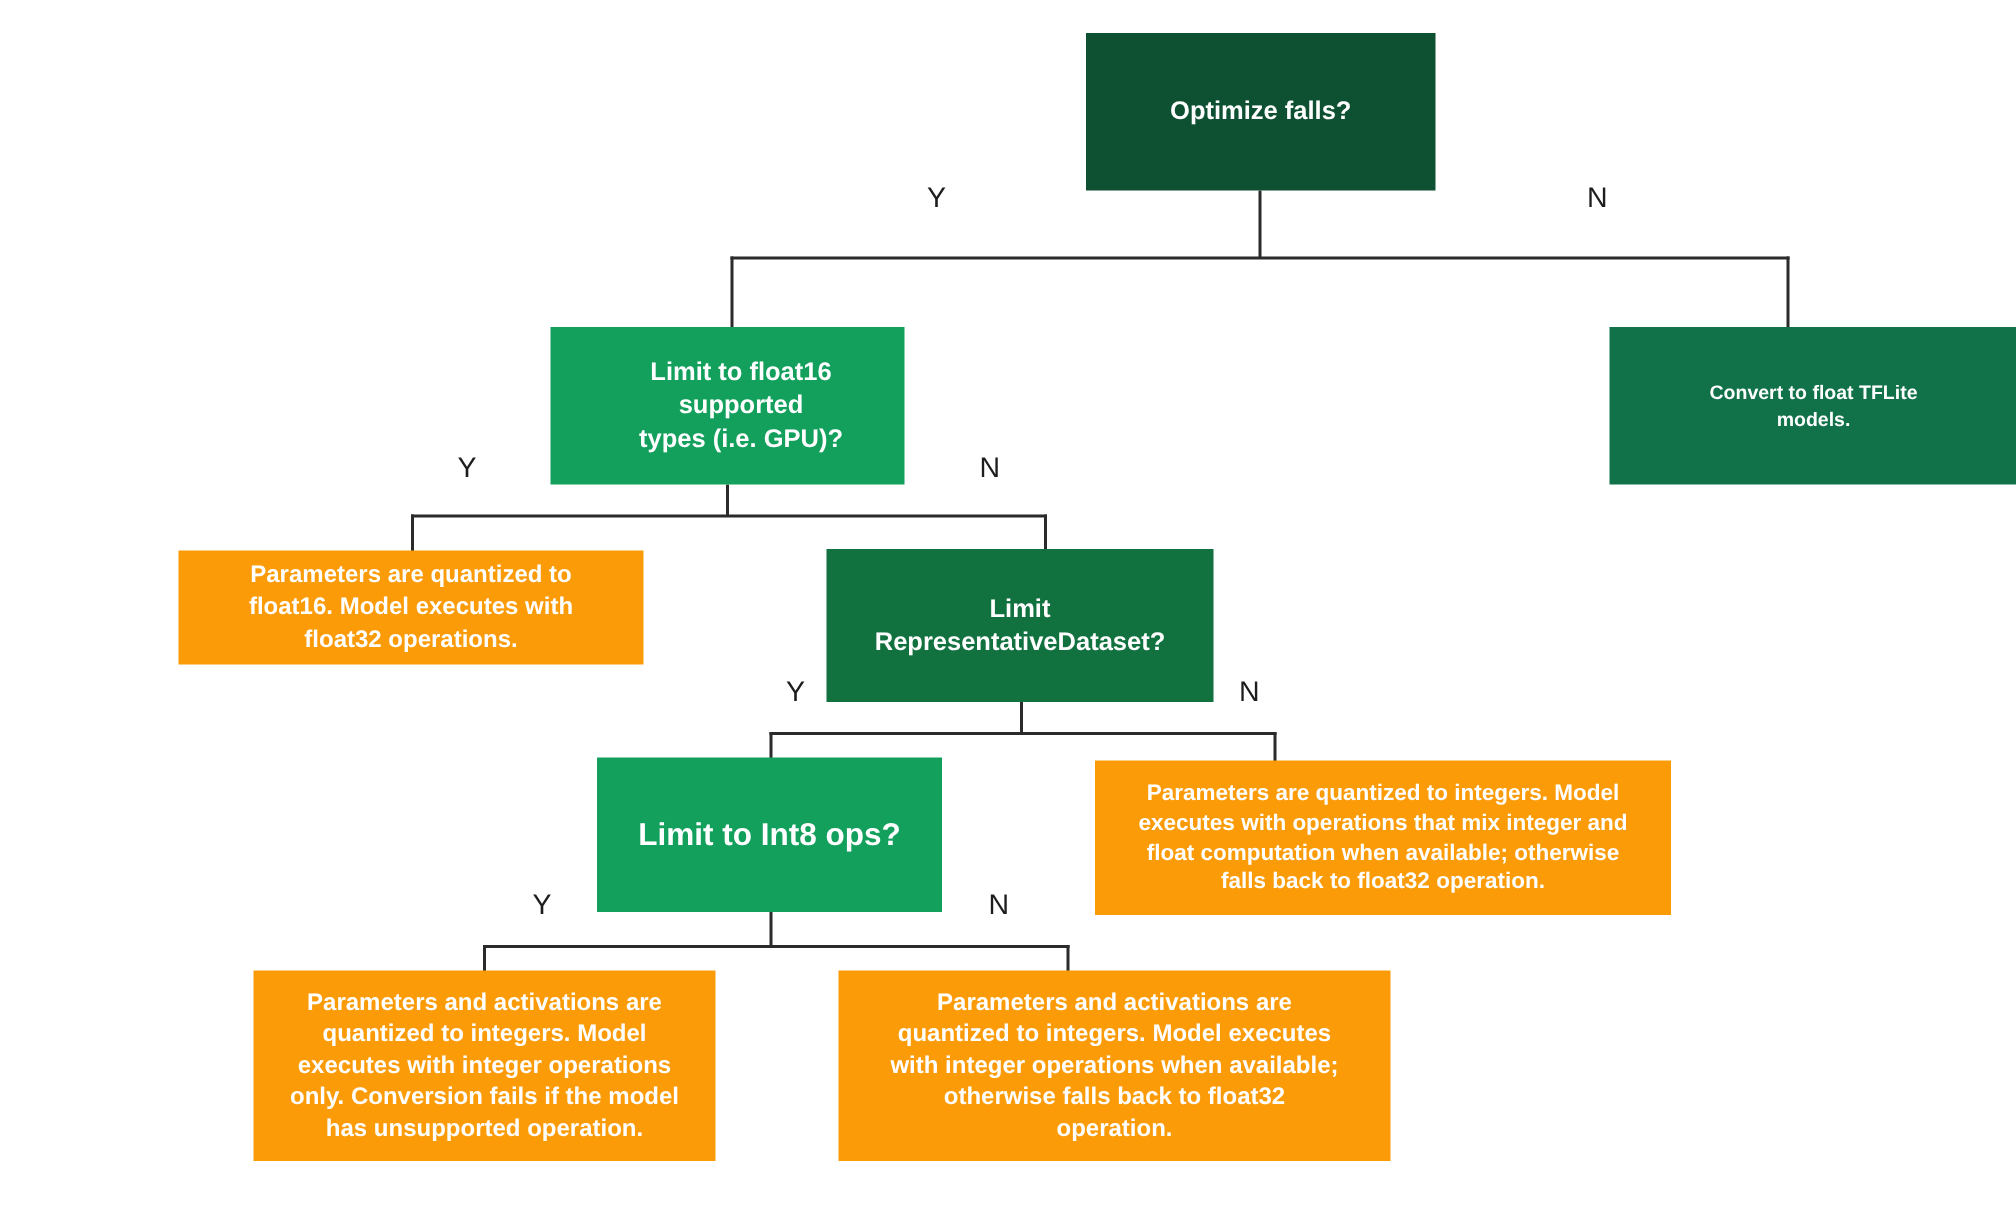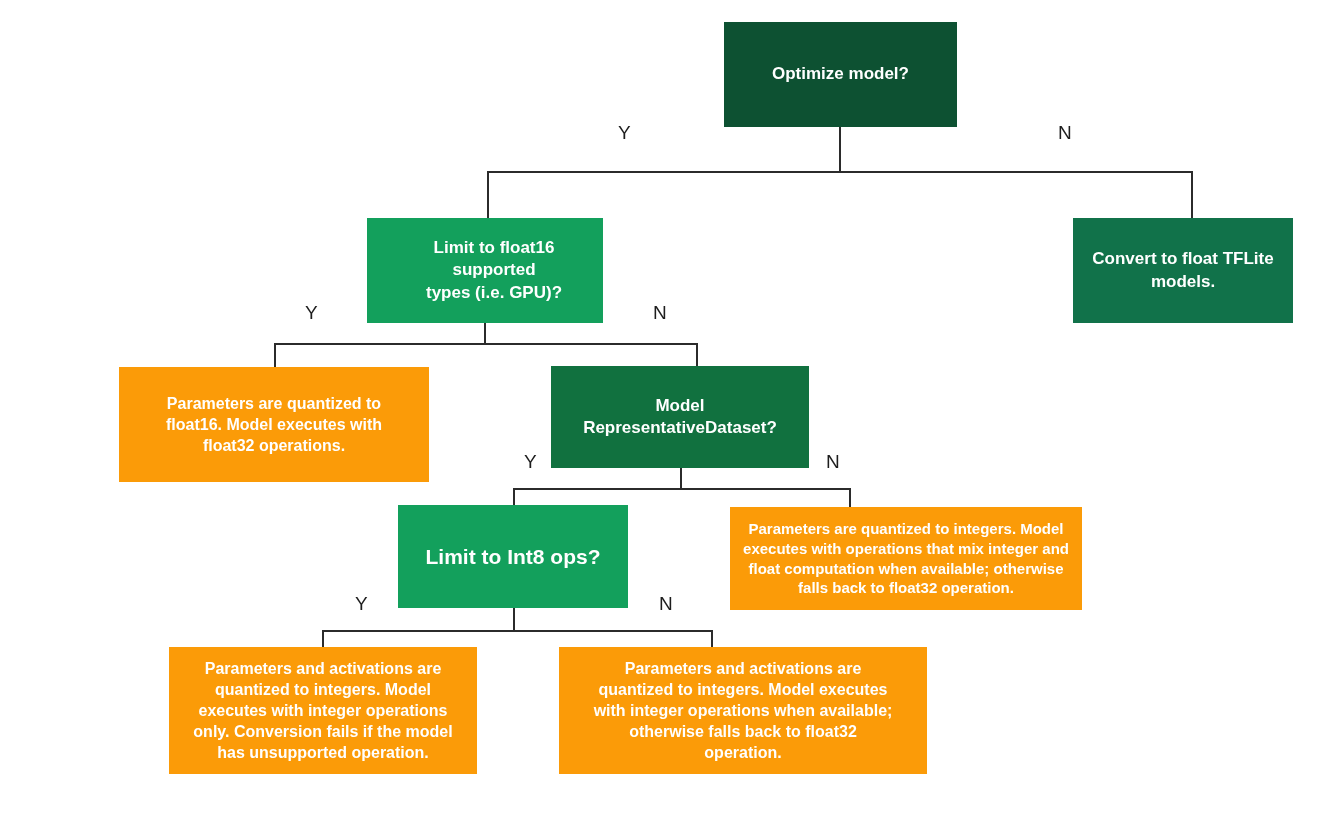--- a/index.html
+++ b/index.html
@@ -80,43 +80,43 @@
     <div class="edge v" style="left: 696px; top: 343px; height: 24px;"></div>
     <div class="edge v" style="left: 680px; top: 468px; height: 21px;"></div>
     <div class="edge h" style="left: 513px; top: 488px; width: 338px;"></div>
     <div class="edge v" style="left: 513px; top: 488px; height: 18px;"></div>
     <div class="edge v" style="left: 849px; top: 488px; height: 20px;"></div>
     <div class="edge v" style="left: 513px; top: 608px; height: 23px;"></div>
     <div class="edge h" style="left: 322px; top: 630px; width: 391px;"></div>
     <div class="edge v" style="left: 322px; top: 630px; height: 18px;"></div>
     <div class="edge v" style="left: 711px; top: 630px; height: 18px;"></div>
     <div class="node green-dark" style="left: 724px; top: 22px; width: 233px; height: 105px; font-size: 17px;">
-      <span class="node-label">Optimize model?</span>
+      <span class="node-label">Optimize falls?</span>
     </div>
     <div class="node green-bright" style="left: 367px; top: 218px; width: 236px; height: 105px; font-size: 17px; padding-left: 28px;">
       <span class="node-label">Limit to float16 supported
 types (i.e. GPU)?</span>
     </div>
-    <div class="node green-mid" style="left: 1073px; top: 218px; width: 220px; height: 105px; font-size: 17px;">
+    <div class="node green-mid" style="left: 1073px; top: 218px; width: 272px; height: 105px; font-size: 13px;">
       <span class="node-label">Convert to float TFLite
 models.</span>
     </div>
-    <div class="node orange" style="left: 119px; top: 367px; width: 310px; height: 115px; font-size: 16px;">
+    <div class="node orange" style="left: 119px; top: 367px; width: 310px; height: 76px; font-size: 16px;">
       <span class="node-label">Parameters are quantized to
 float16. Model executes with
 float32 operations.</span>
     </div>
     <div class="node green-deep" style="left: 551px; top: 366px; width: 258px; height: 102px; font-size: 17px;">
-      <span class="node-label">Model
+      <span class="node-label">Limit
 RepresentativeDataset?</span>
     </div>
     <div class="node green-bright" style="left: 398px; top: 505px; width: 230px; height: 103px; font-size: 21px;">
       <span class="node-label">Limit to Int8 ops?</span>
     </div>
-    <div class="node orange" style="left: 730px; top: 507px; width: 352px; height: 103px; font-size: 15px;">
+    <div class="node orange" style="left: 730px; top: 507px; width: 384px; height: 103px; font-size: 15px;">
       <span class="node-label">Parameters are quantized to integers. Model
 executes with operations that mix integer and
 float computation when available; otherwise
 falls back to float32 operation.</span>
     </div>
     <div class="node orange" style="left: 169px; top: 647px; width: 308px; height: 127px; font-size: 16px;">
       <span class="node-label">Parameters and activations are
 quantized to integers. Model
 executes with integer operations
 only. Conversion fails if the model

